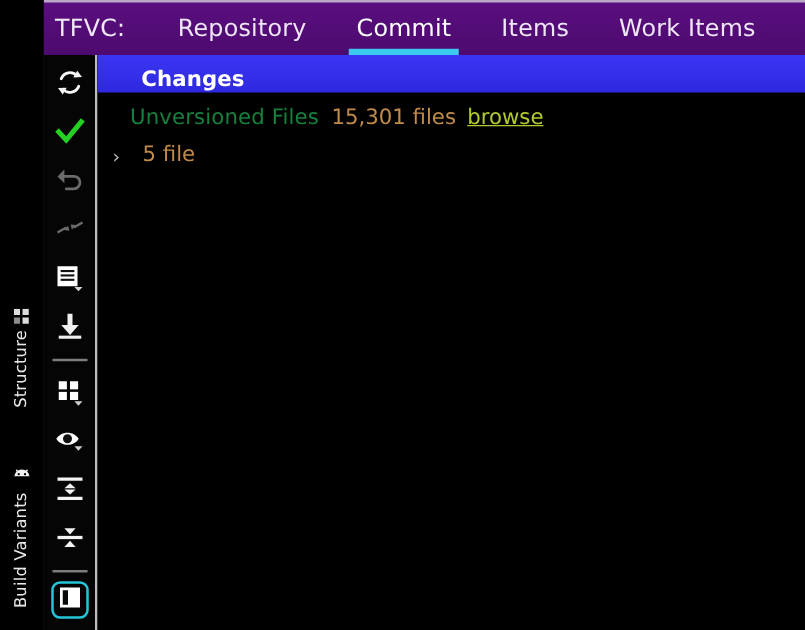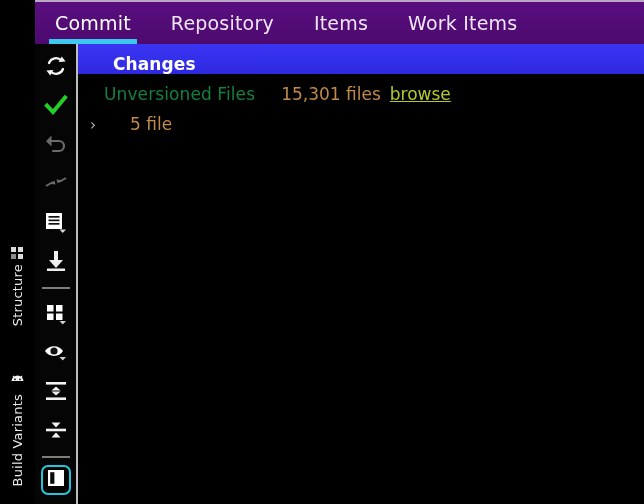--- a/index.html
+++ b/index.html
@@ -201,21 +201,21 @@
   }
   .twisty.empty { color: transparent; }
   .node-label {
     color: #15803d;
     font-size: 17px;
     letter-spacing: 0.1px;
   }
   .node-count {
     color: #c08a4a;
     font-size: 17px;
-    margin-left: 26px;
+    margin-left: 10px;
   }
   .node-link {
     color: #b3c92e;
     font-size: 17px;
     margin-left: 9px;
     text-decoration: underline;
     cursor: pointer;
   }
 </style>
 </head>
@@ -250,29 +250,30 @@
         </svg>
       </span>
     </div>
 
   </div>
 
   <div class="header">
     <div class="header-topline"></div>
     <div class="tabs">
 
+      <div class="tfvc-label">TFVC:</div>
+
+      <div class="tab">
+        <span>Repository</span>
+
+      </div>
 
       <div class="tab active">
         <span>Commit</span>
         <span class="underline"></span>
-      </div>
-
-      <div class="tab">
-        <span>Repository</span>
-
       </div>
 
 
       <div class="tab">
         <span>Items</span>
 
       </div>
 
       <div class="tab">
         <span>Work Items</span>

